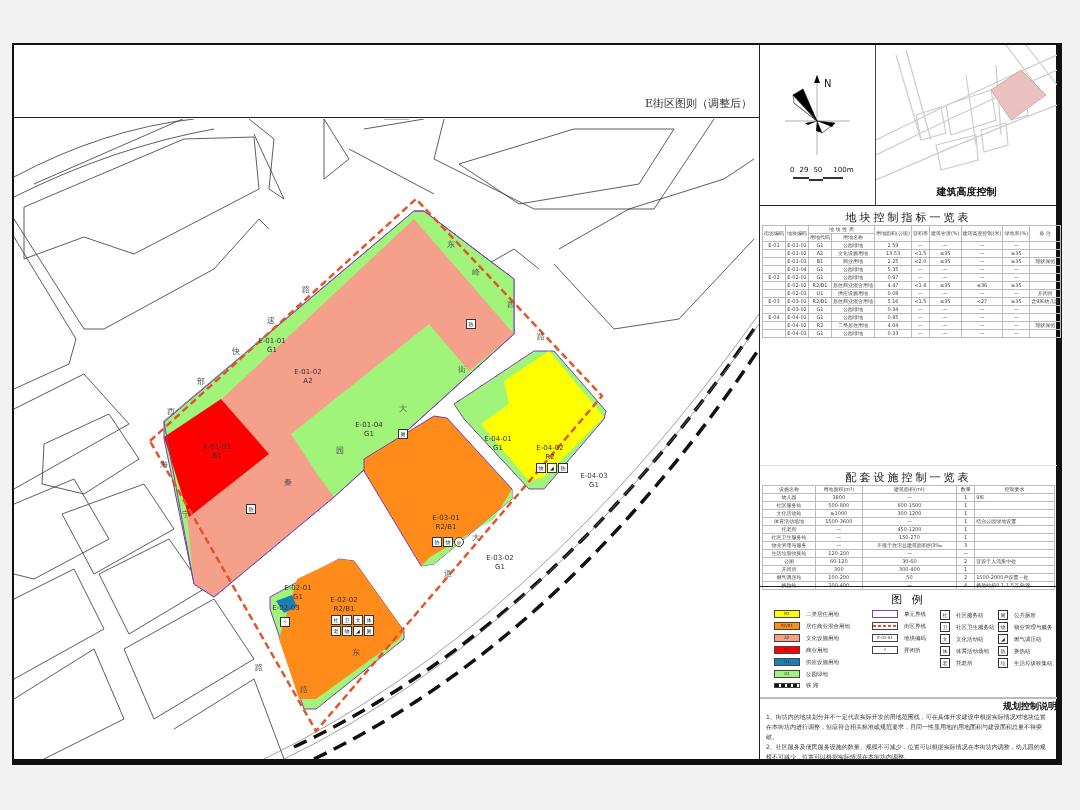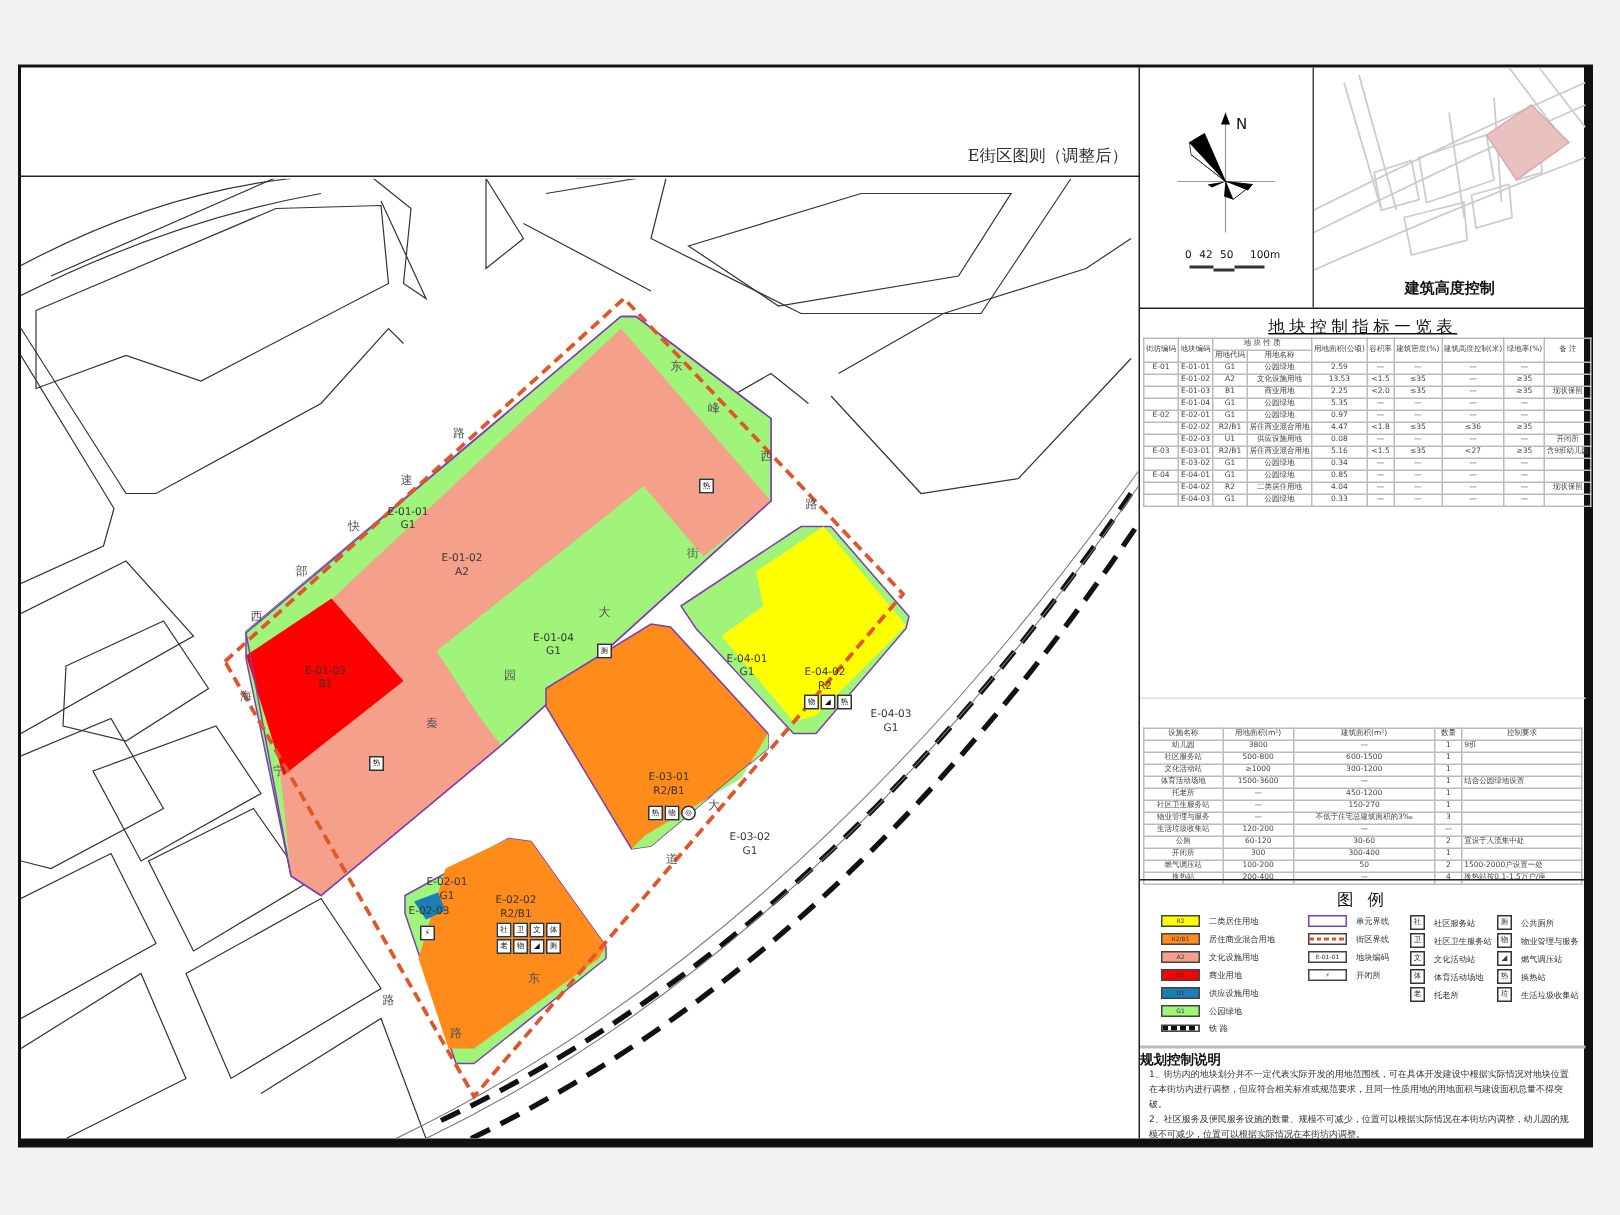--- a/index.html
+++ b/index.html
@@ -170,21 +170,21 @@
       <path d="M57 76 L62 88 L56 86 Z" fill="#000"></path>
       <path d="M57 76 L48 80 L45 78 Z" fill="#000"></path>
       <polygon points="33,50 43,44 57,76 75,78 62,88 57,76" fill="none" stroke="#000" stroke-width="0.6"></polygon>
       <rect x="33" y="132" width="16" height="2" fill="#333"></rect>
       <rect x="49" y="134" width="14" height="2" fill="#333"></rect>
       <rect x="63" y="132" width="20" height="2" fill="#333"></rect>
     </svg>
     <div style="position:absolute;left:64px;top:33px;font-size:10px;">N</div>
     <div style="position:absolute;left:30px;top:121px;display:flex;gap:5px;font-size:7px;">
       <span>0</span>
-        <span>42</span>
+        <span>29</span>
         <span>50</span>
         <span style="margin-left:6px">100m</span>
     </div>
   </div>
   <div class="index-box">
     <svg width="181" height="140" viewBox="0 0 181 140">
       <g fill="none" stroke="#ccc" stroke-width="1.2">
         <path d="M0 95 Q 90 50 181 10"></path>
         <path d="M0 110 Q 90 65 181 25"></path>
         <path d="M0 135 Q 90 95 181 60"></path>
@@ -200,21 +200,21 @@
         <path d="M130 0 L 160 40"></path>
           <path d="M150 0 L 181 40"></path>
       </g>
       <path d="M115 45 L 145 25 L 170 50 L 135 75 Z" fill="#e9c1c1" stroke="#d8a8a8"></path>
     </svg>
     <div class="index-title">建筑高度控制</div>
   </div>
 
   <div class="hr" style="top:160px;background:#222;"></div>
 
-  <div class="sec-title" style="top:165px;text-decoration:underline;">地块控制指标一览表</div>
+  <div class="sec-title" style="top:165px;">地块控制指标一览表</div>
   <table class="t" style="left:2px;top:180px;width:293px;">
     <thead>
       <tr>
         <th rowspan="2">街坊编码</th>
         <th rowspan="2">地块编码</th>
         <th colspan="2">地 块 性 质</th>
         <th rowspan="2">用地面积(公顷)</th>
         <th rowspan="2">容积率</th>
         <th rowspan="2">建筑密度(%)</th>
         <th rowspan="2">建筑高度控制(米)</th>
@@ -369,20 +369,21 @@
           <td>—</td>
           <td>—</td>
           <td>—</td>
           <td></td>
         </tr>
       </tbody>
   </table>
 
   <div class="hr" style="top:420px;background:#ddd;"></div>
 
+  <div class="sec-title" style="top:425px;">配套设施控制一览表</div>
   <table class="t" style="left:2px;top:440px;width:293px;">
     <thead>
         <tr>
       <th>设施名称</th>
       <th>用地面积(m²)</th>
       <th>建筑面积(m²)</th>
       <th>数量</th>
       <th>控制要求</th>
     </tr>
       </thead>
@@ -565,18 +566,18 @@
         <span>换热站</span>
       </div>
       <div class="legend-item" style="left: 238px; top: 613px;">
         <div class="ic">垃</div>
         <span>生活垃圾收集站</span>
       </div>
     </div>
 
   <div class="hr" style="top:652px;background:#bbb;height:2px;"></div>
 
-  <div style="position:absolute;left:0;right:0;top:655px;text-align:left;font-size:9px;font-weight:bold;">规划控制说明</div>
+  <div style="position:absolute;left:0;right:0;top:655px;text-align:right;font-size:9px;font-weight:bold;">规划控制说明</div>
   <div class="notes" style="top:667px;">
     <div>1、街坊内的地块划分并不一定代表实际开发的用地范围线，可在具体开发建设中根据实际情况对地块位置在本街坊内进行调整，但应符合相关标准或规范要求，且同一性质用地的用地面积与建设面积总量不得突破。</div>
     <div>2、社区服务及便民服务设施的数量、规模不可减少，位置可以根据实际情况在本街坊内调整，幼儿园的规模不可减少，位置可以根据实际情况在本街坊内调整。</div>
   </div>
 </div>
 
 </body></html>

